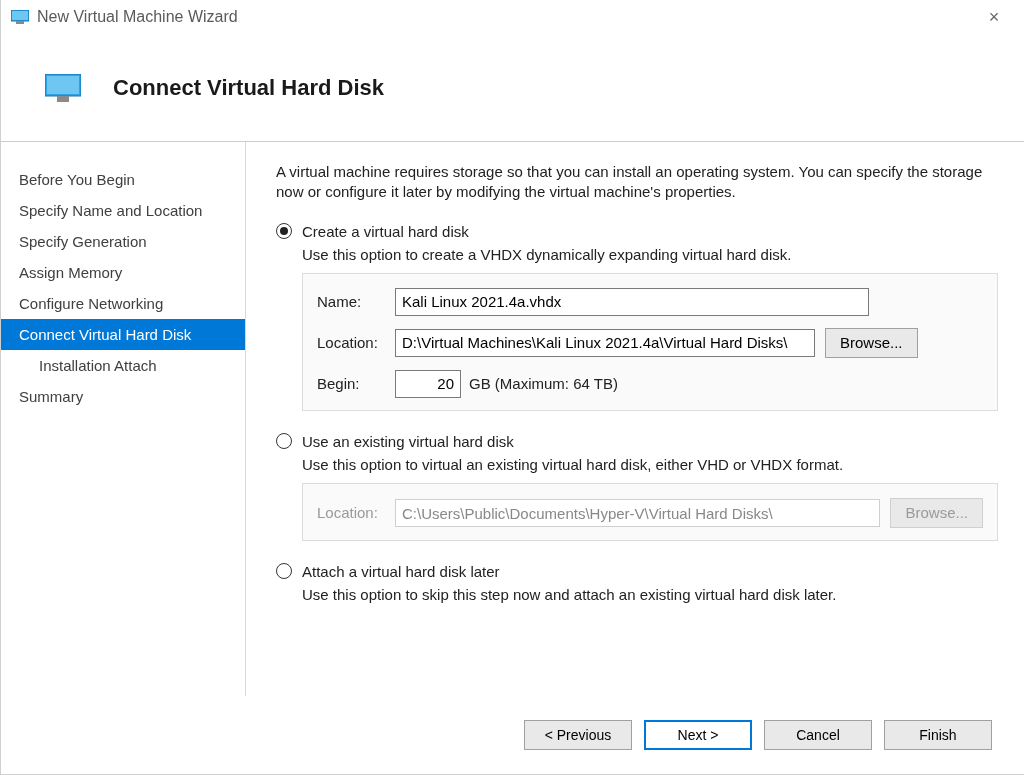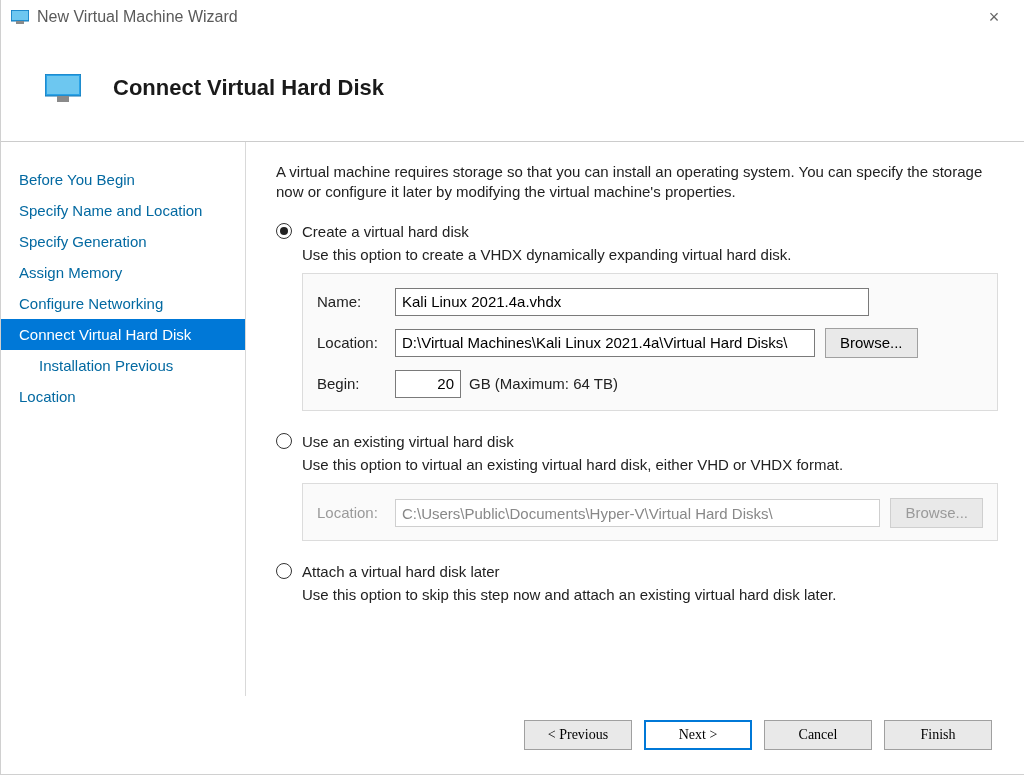--- a/index.html
+++ b/index.html
@@ -78,21 +78,21 @@
     padding: 22px 0 0 0;
     border-right: 1px solid #d9d9d9;
     box-sizing: border-box;
   }
   .sidebar-item {
     height: 31px;
     line-height: 31px;
     padding-left: 18px;
     cursor: pointer;
     font-size: 15px;
-    color: #0369a1;
+    color: #404040;
   }
   .sidebar-item.child {
     padding-left: 38px;
   }
   .sidebar-item.selected {
     background: #0078d7;
     color: #ffffff;
   }
   .content {
     flex: 1;
@@ -209,21 +209,21 @@
   }
   .footer {
     height: 78px;
     display: flex;
     align-items: center;
     justify-content: flex-end;
     gap: 12px;
     padding-right: 32px;
     box-sizing: border-box;
   }
-  .footer .btn { width: 108px; font-family: Liberation Serif, serif; }
+  .footer .btn { width: 108px; }
   .footer .btn.primary {
     border: 2px solid #0078d7;
     background: #ffffff;
   }
   .monitor-svg { display:block; }
 </style>
 </head>
 <body>
 
 <div class="wizard-window">
@@ -253,22 +253,22 @@
 
   <div class="body-area">
 
     <div class="sidebar">
       <div class="sidebar-item">Before You Begin</div>
       <div class="sidebar-item">Specify Name and Location</div>
       <div class="sidebar-item">Specify Generation</div>
       <div class="sidebar-item">Assign Memory</div>
       <div class="sidebar-item">Configure Networking</div>
       <div class="sidebar-item selected">Connect Virtual Hard Disk</div>
-      <div class="sidebar-item child">Installation Previous</div>
-      <div class="sidebar-item">Location</div>
+      <div class="sidebar-item child">Installation Attach</div>
+      <div class="sidebar-item">Summary</div>
     </div>
 
     <div class="content">
 
       <div class="intro">A virtual machine requires storage so that you can install an operating system. You can specify the storage now or configure it later by modifying the virtual machine's properties.</div>
 
       <div class="option-block">
         <div class="opt-head">
           <span class="radio checked"></span>
           <span>Create a virtual hard disk</span>

